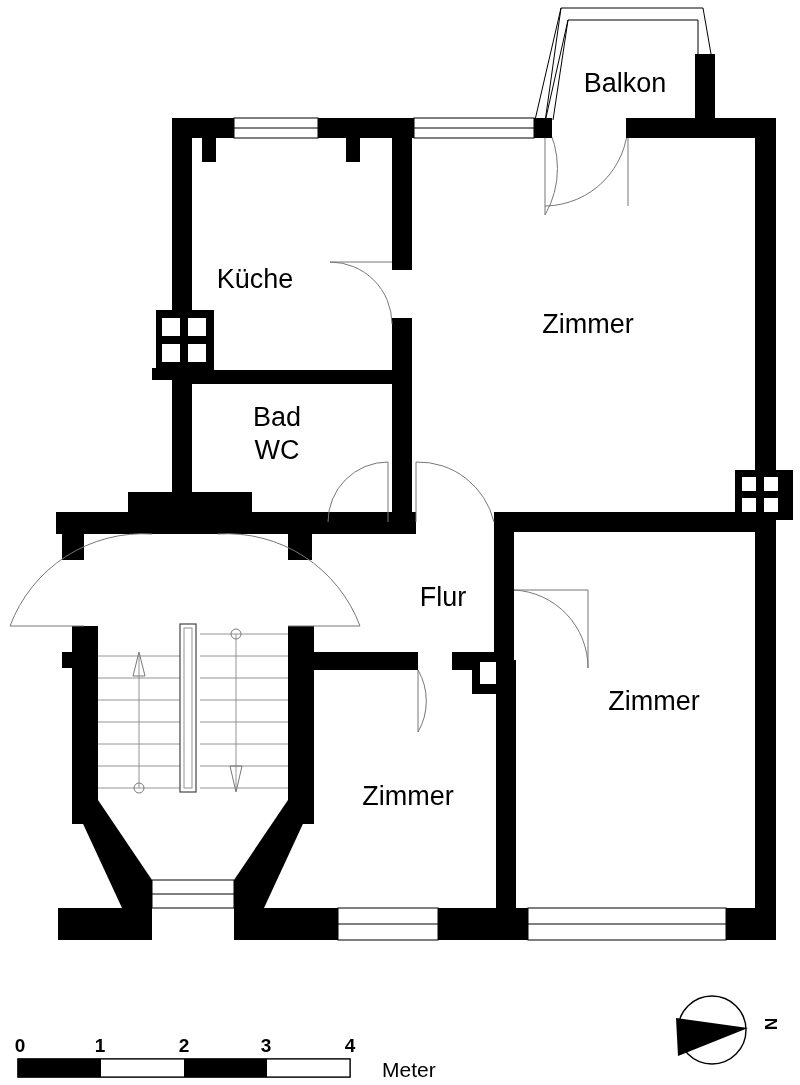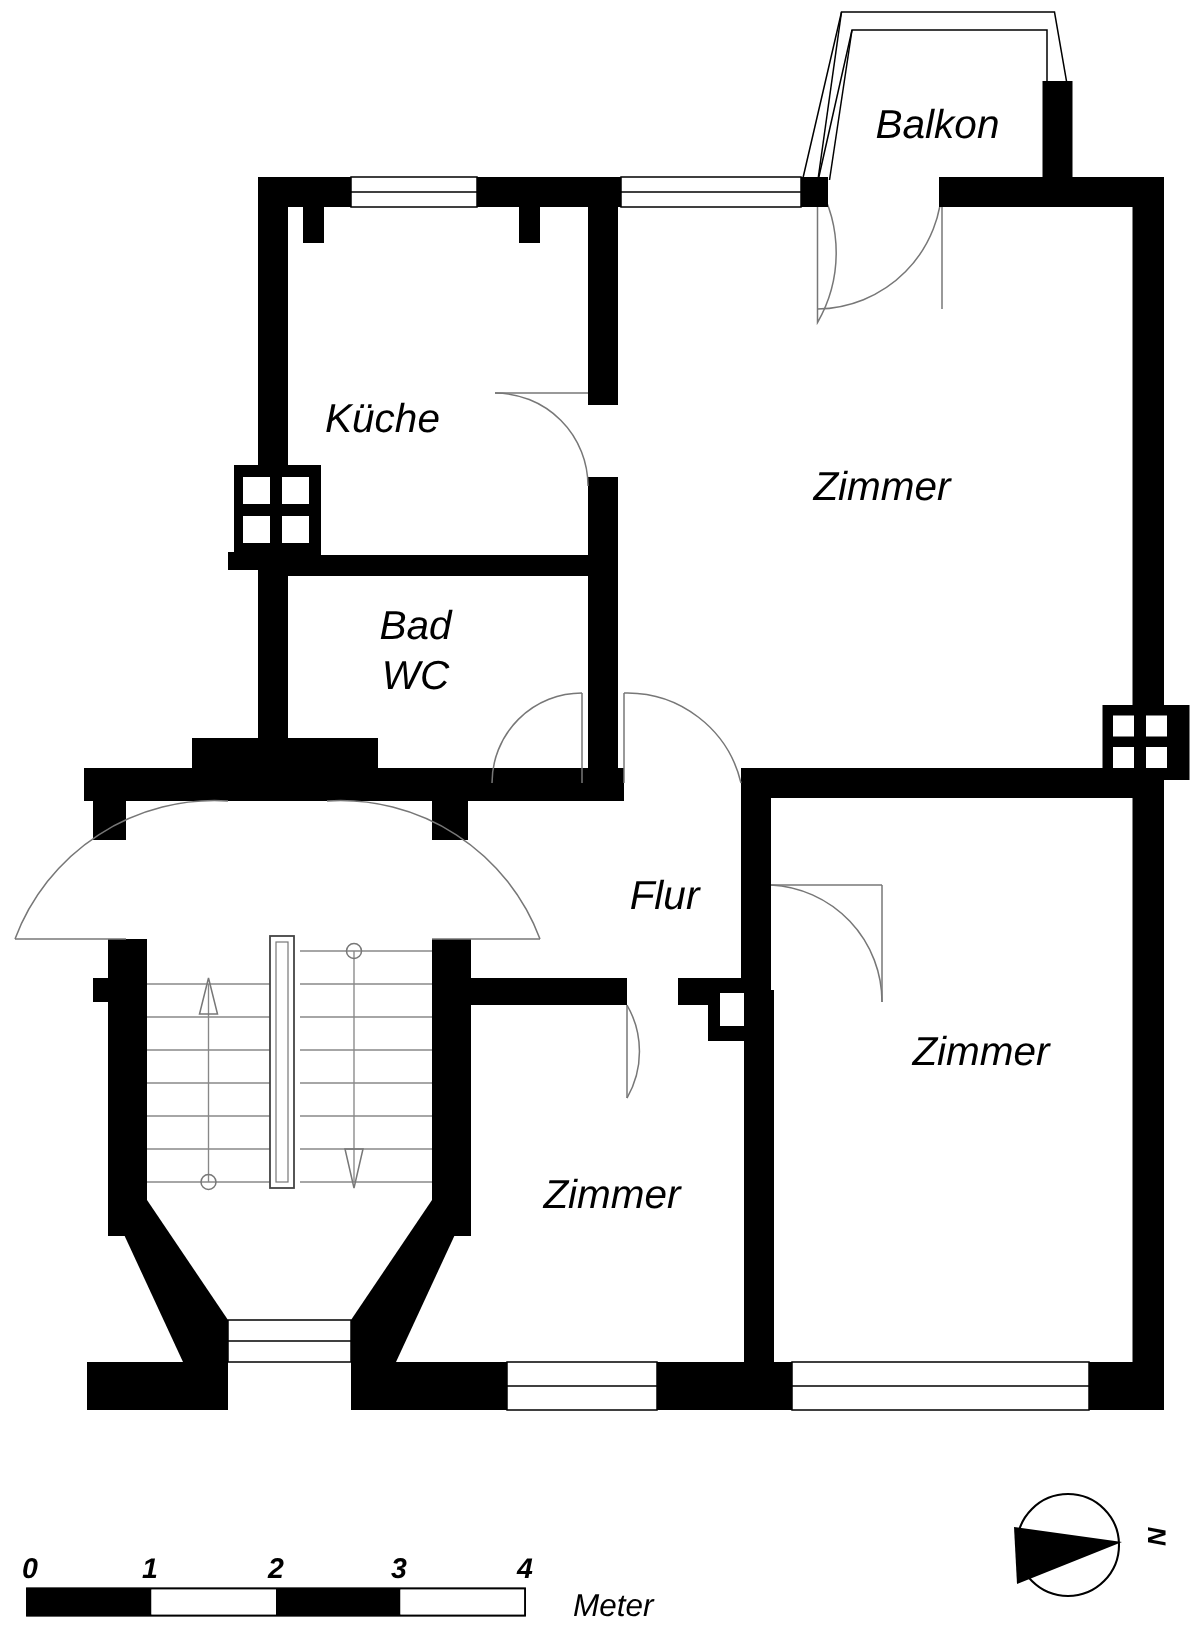--- a/index.html
+++ b/index.html
@@ -11,21 +11,20 @@
     width: 800px;
     height: 1085px;
     font-family: "Liberation Sans", sans-serif;
     overflow: hidden;
   }
   #plan-root {
     position: relative;
     width: 800px;
     height: 884px;
     background: #84cc16;
-    font-style: italic;
   }
   svg#floorplan {
     display: block;
     width: 800px;
     height: 1085px;
   }
   .wall      { fill: #000000; stroke: none; }
   .thin      { fill: none; stroke: #000000; stroke-width: 1; }
   .swing     { fill: none; stroke: #777777; stroke-width: 1; }
   .winfill   { fill: #ffffff; stroke: #000000; stroke-width: 1; }

